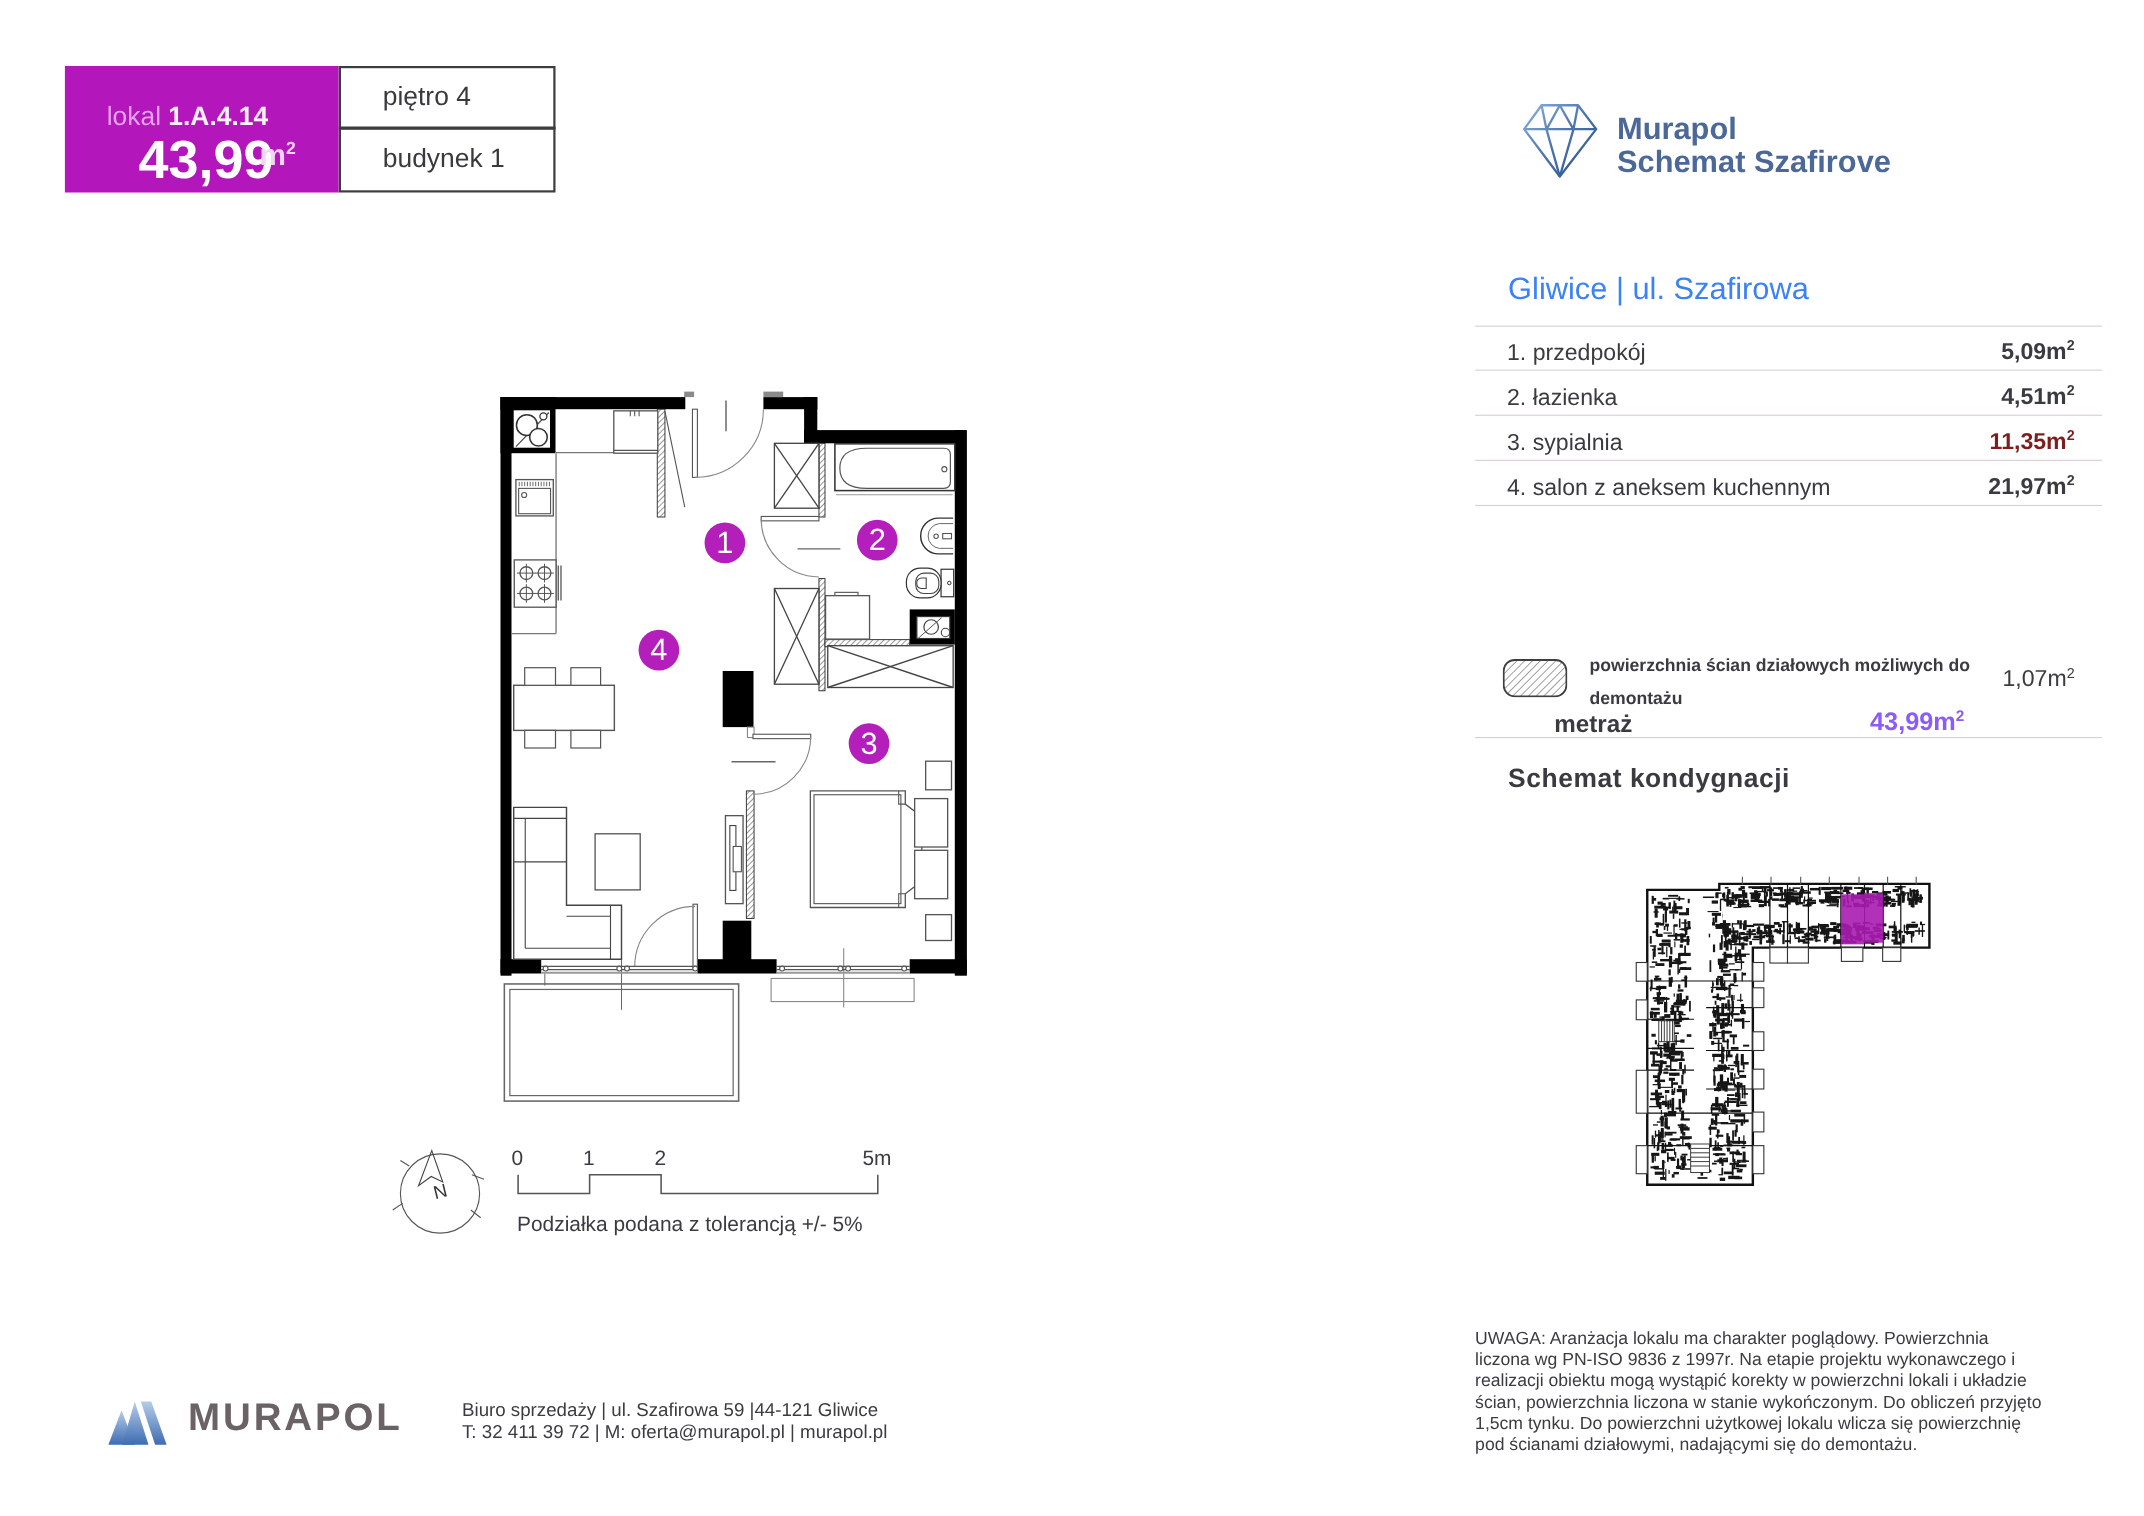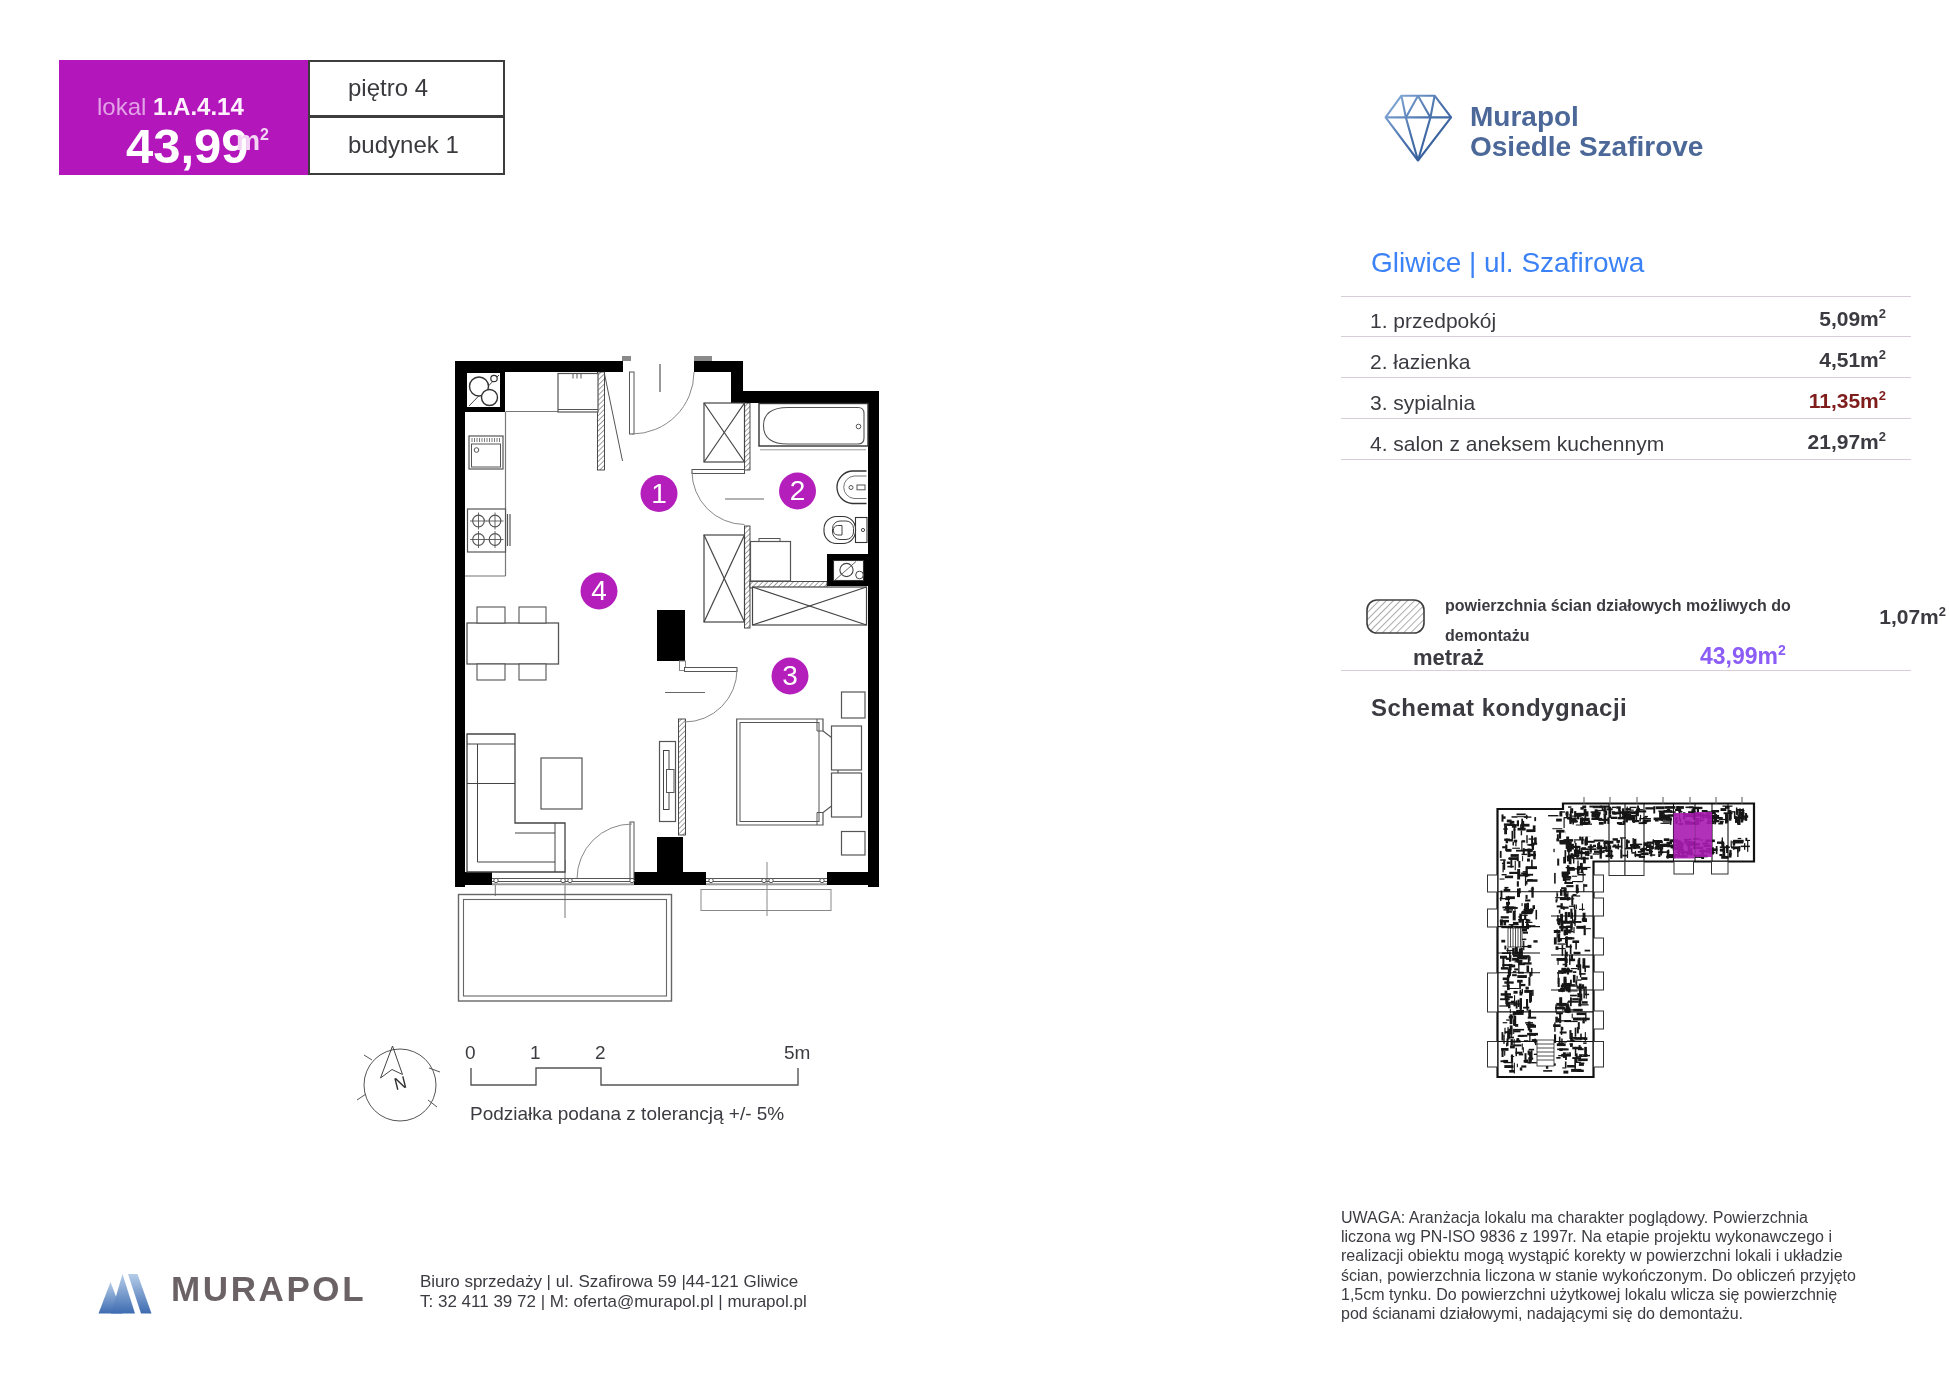--- a/index.html
+++ b/index.html
@@ -34,21 +34,21 @@
   <g fill="none" stroke="url(#dg)" stroke-width="2.1" stroke-linejoin="round">
     <path d="M 1401.4 95.7 L 1434.6 95.7 L 1451.1 117.4 L 1418 160.5 L 1385.6 117.4 Z"></path>
     <path d="M 1385.6 117.4 L 1451.1 117.4"></path>
     <path d="M 1418 95.7 L 1405.9 117.6 M 1418 95.7 L 1430.4 117.6"></path>
     <path d="M 1401.4 95.7 L 1405.9 117.6 M 1434.6 95.7 L 1430.4 117.6"></path>
     <path d="M 1405.9 117.6 L 1418 160.5 M 1430.4 117.6 L 1418 160.5"></path>
   </g>
 </svg>
 
 <div class="abs" style="left:1470px;top:101px;font-size:28px;font-weight:bold;color:#4b6898;">Murapol</div>
-<div class="abs" style="left:1470px;top:131px;font-size:28px;font-weight:bold;color:#4b6898;">Osiedle Szafirove</div>
+<div class="abs" style="left:1470px;top:131px;font-size:28px;font-weight:bold;color:#4b6898;">Schemat Szafirove</div>
 
 <div class="abs" style="left:1371px;top:247px;font-size:28px;color:#3b82f6;">Gliwice | ul. Szafirowa</div>
 
 <div class="abs" style="left:1341px;top:296px;width:570px;height:1px;background:#d9cdd9;"></div>
 
 <div class="abs" style="left:1370px;top:309px;font-size:21px;color:#3a3a40;">1. przedpokój</div>
 <div class="abs" style="left:1700px;top:306px;width:186px;font-size:21px;font-weight:bold;color:#3a3a40;text-align:right;">5,09m<sup style="font-size:13px;">2</sup></div>
 <div class="abs" style="left:1341px;top:336px;width:570px;height:1px;background:#d9cdd9;"></div>
 
 <div class="abs" style="left:1370px;top:350px;font-size:21px;color:#3a3a40;">2. łazienka</div>
@@ -68,21 +68,21 @@
     <pattern id="hp" width="5" height="5" patternUnits="userSpaceOnUse" patternTransform="rotate(45)">
       <line x1="0" y1="0" x2="0" y2="5" stroke="#666" stroke-width="1.1"></line>
     </pattern>
   </defs>
   <rect x="1" y="1" width="57" height="33" rx="10" fill="url(#hp)" stroke="#3f3f3f" stroke-width="1.6"></rect>
 </svg>
 
 <div class="abs" style="left:1445px;top:597px;font-size:16px;font-weight:bold;color:#3a3a40;">powierzchnia ścian działowych możliwych do</div>
 <div class="abs" style="left:1445px;top:627px;font-size:16px;font-weight:bold;color:#3a3a40;">demontażu</div>
 
-<div class="abs" style="left:1760px;top:604px;width:186px;font-size:21px;font-weight:bold;color:#3a3a40;text-align:right;">1,07m<sup style="font-size:13px;">2</sup></div>
+<div class="abs" style="left:1700px;top:604px;width:186px;font-size:21px;font-weight:normal;color:#3a3a40;text-align:right;">1,07m<sup style="font-size:13px;">2</sup></div>
 
 <div class="abs" style="left:1366px;top:645px;font-size:22px;font-weight:bold;color:#3a3a40;margin-left:47px;">metraż</div>
 <div class="abs" style="left:1700px;top:642px;width:186px;font-size:23px;font-weight:bold;color:#8b5cf6;text-align:left;">43,99m<sup style="font-size:14px;">2</sup></div>
 <div class="abs" style="left:1341px;top:670px;width:570px;height:1px;background:#d9cdd9;"></div>
 
 <div class="abs" style="left:1371px;top:694px;font-size:24px;font-weight:bold;color:#3a3a40;letter-spacing:0.5px;">Schemat kondygnacji</div>
 
 <div class="abs" style="left:1341px;top:1208px;width:550px;font-size:16px;line-height:19.2px;color:#3b3b41;">UWAGA: Aranżacja lokalu ma charakter poglądowy. Powierzchnia<br>liczona wg PN-ISO 9836 z 1997r. Na etapie projektu wykonawczego i<br>realizacji obiektu mogą wystąpić korekty w powierzchni lokali i układzie<br>ścian, powierzchnia liczona w stanie wykończonym. Do obliczeń przyjęto<br>1,5cm tynku. Do powierzchni użytkowej lokalu wlicza się powierzchnię<br>pod ścianami działowymi, nadającymi się do demontażu.</div>
 
 <svg class="abs" style="left:97px;top:1272px;width:58px;height:43px;" viewBox="0 0 58 43">

